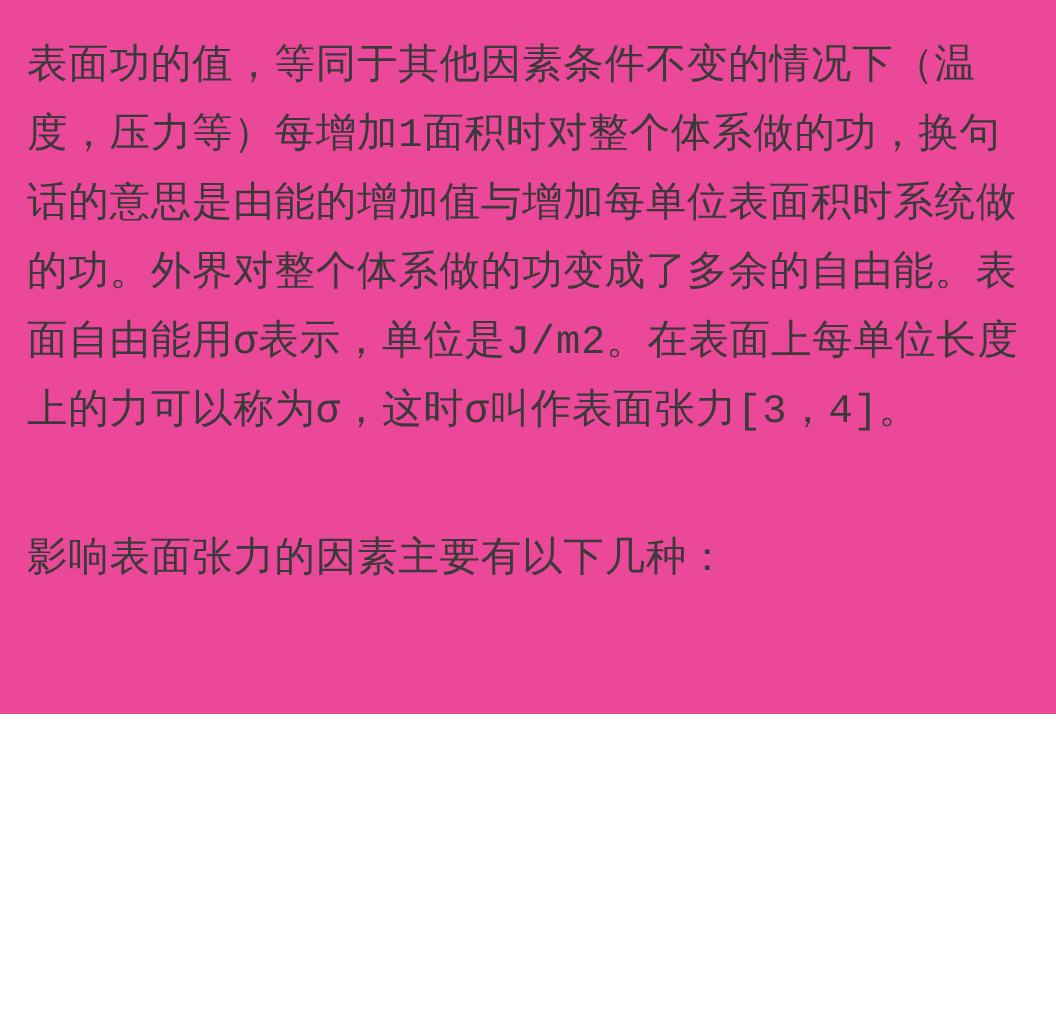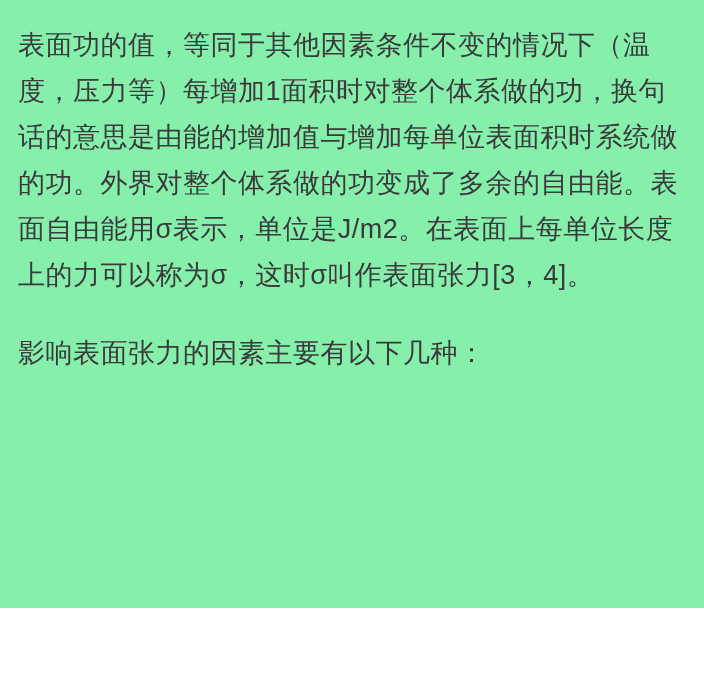--- a/index.html
+++ b/index.html
@@ -10,35 +10,36 @@
     width: 704px;
     height: 680px;
     background: #ffffff;
     font-family: "Liberation Sans", sans-serif;
     color: #333333;
     overflow: hidden;
   }
   .page {
     box-sizing: border-box;
     width: 704px;
-    height: 608px;
+    height: 476px;
     padding: 22px 18px 0 18px;
-    background: #86efac;
+    background: #ec4899;
+    font-family: Liberation Mono, monospace;
   }
   .para {
     font-size: 27px;
     line-height: 46px;
     letter-spacing: 0.5px;
     color: #3a3a3a;
     text-align: left;
     word-break: break-all;
     margin: 0;
   }
   .para + .para {
-    margin-top: 32px;
+    margin-top: 53px;
   }
 </style>
 </head>
 <body>
 
 <div class="page">
   <p class="para">表面功的值，等同于其他因素条件不变的情况下（温度，压力等）每增加1面积时对整个体系做的功，换句话的意思是由能的增加值与增加每单位表面积时系统做的功。外界对整个体系做的功变成了多余的自由能。表面自由能用σ表示，单位是J/m2。在表面上每单位长度上的力可以称为σ，这时σ叫作表面张力[3，4]。</p>
   <p class="para">影响表面张力的因素主要有以下几种：</p>
 </div>
 

